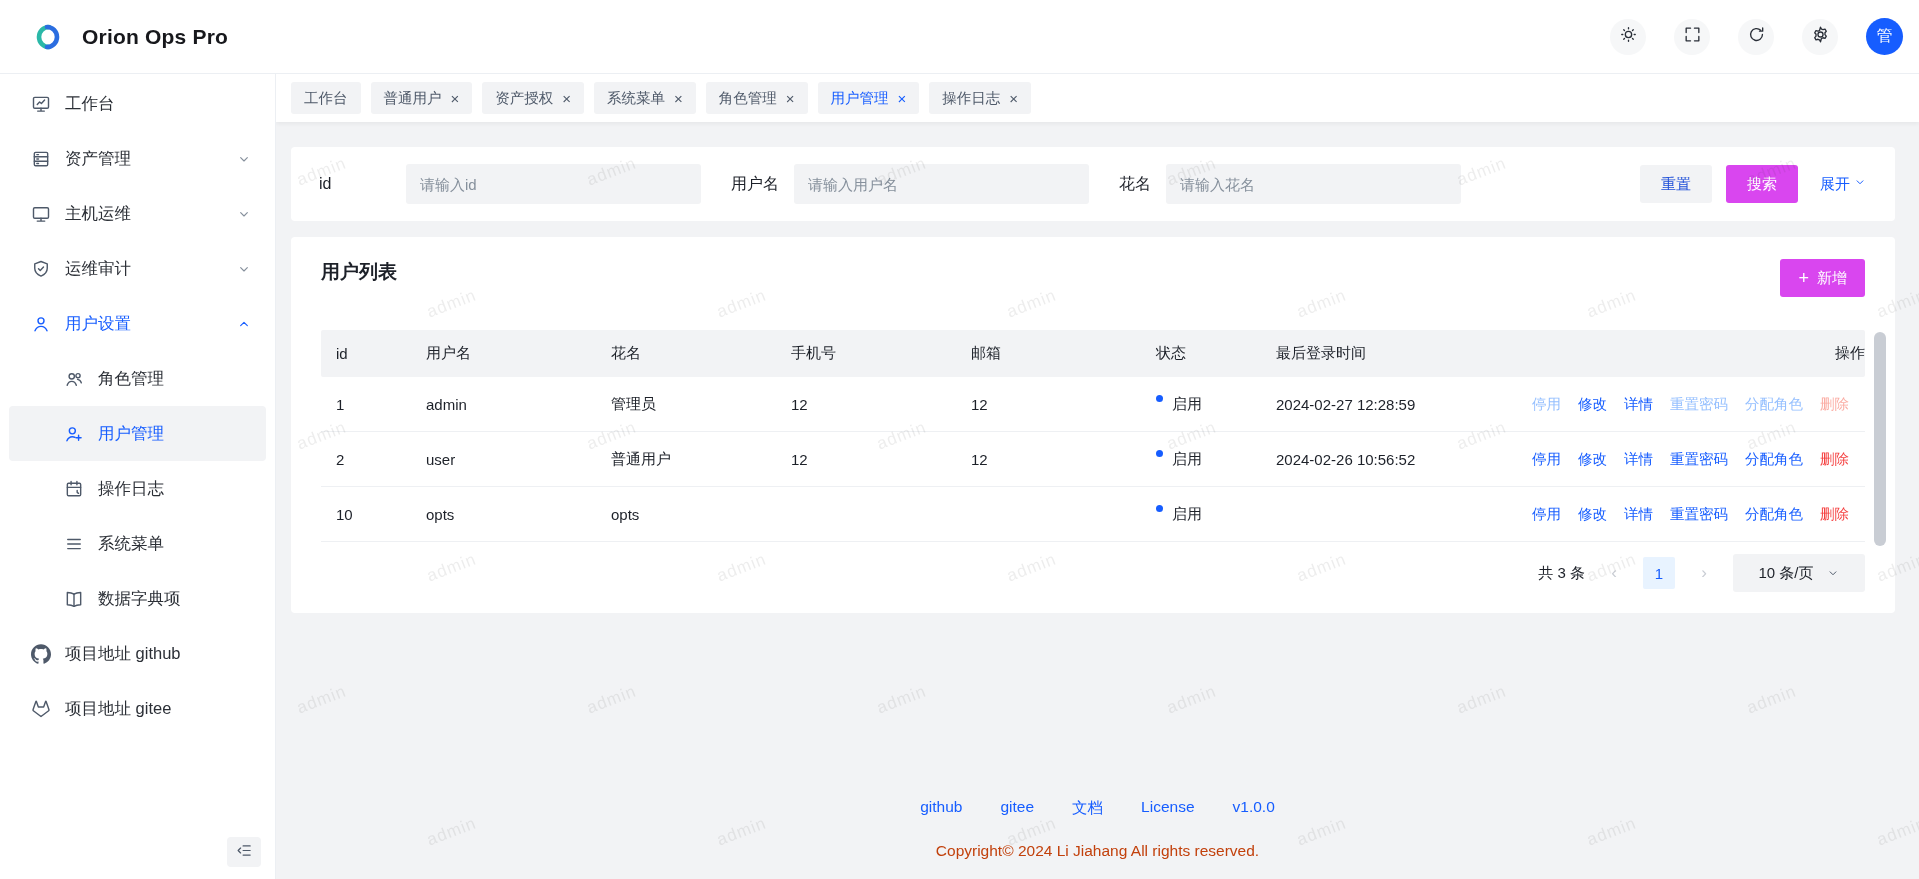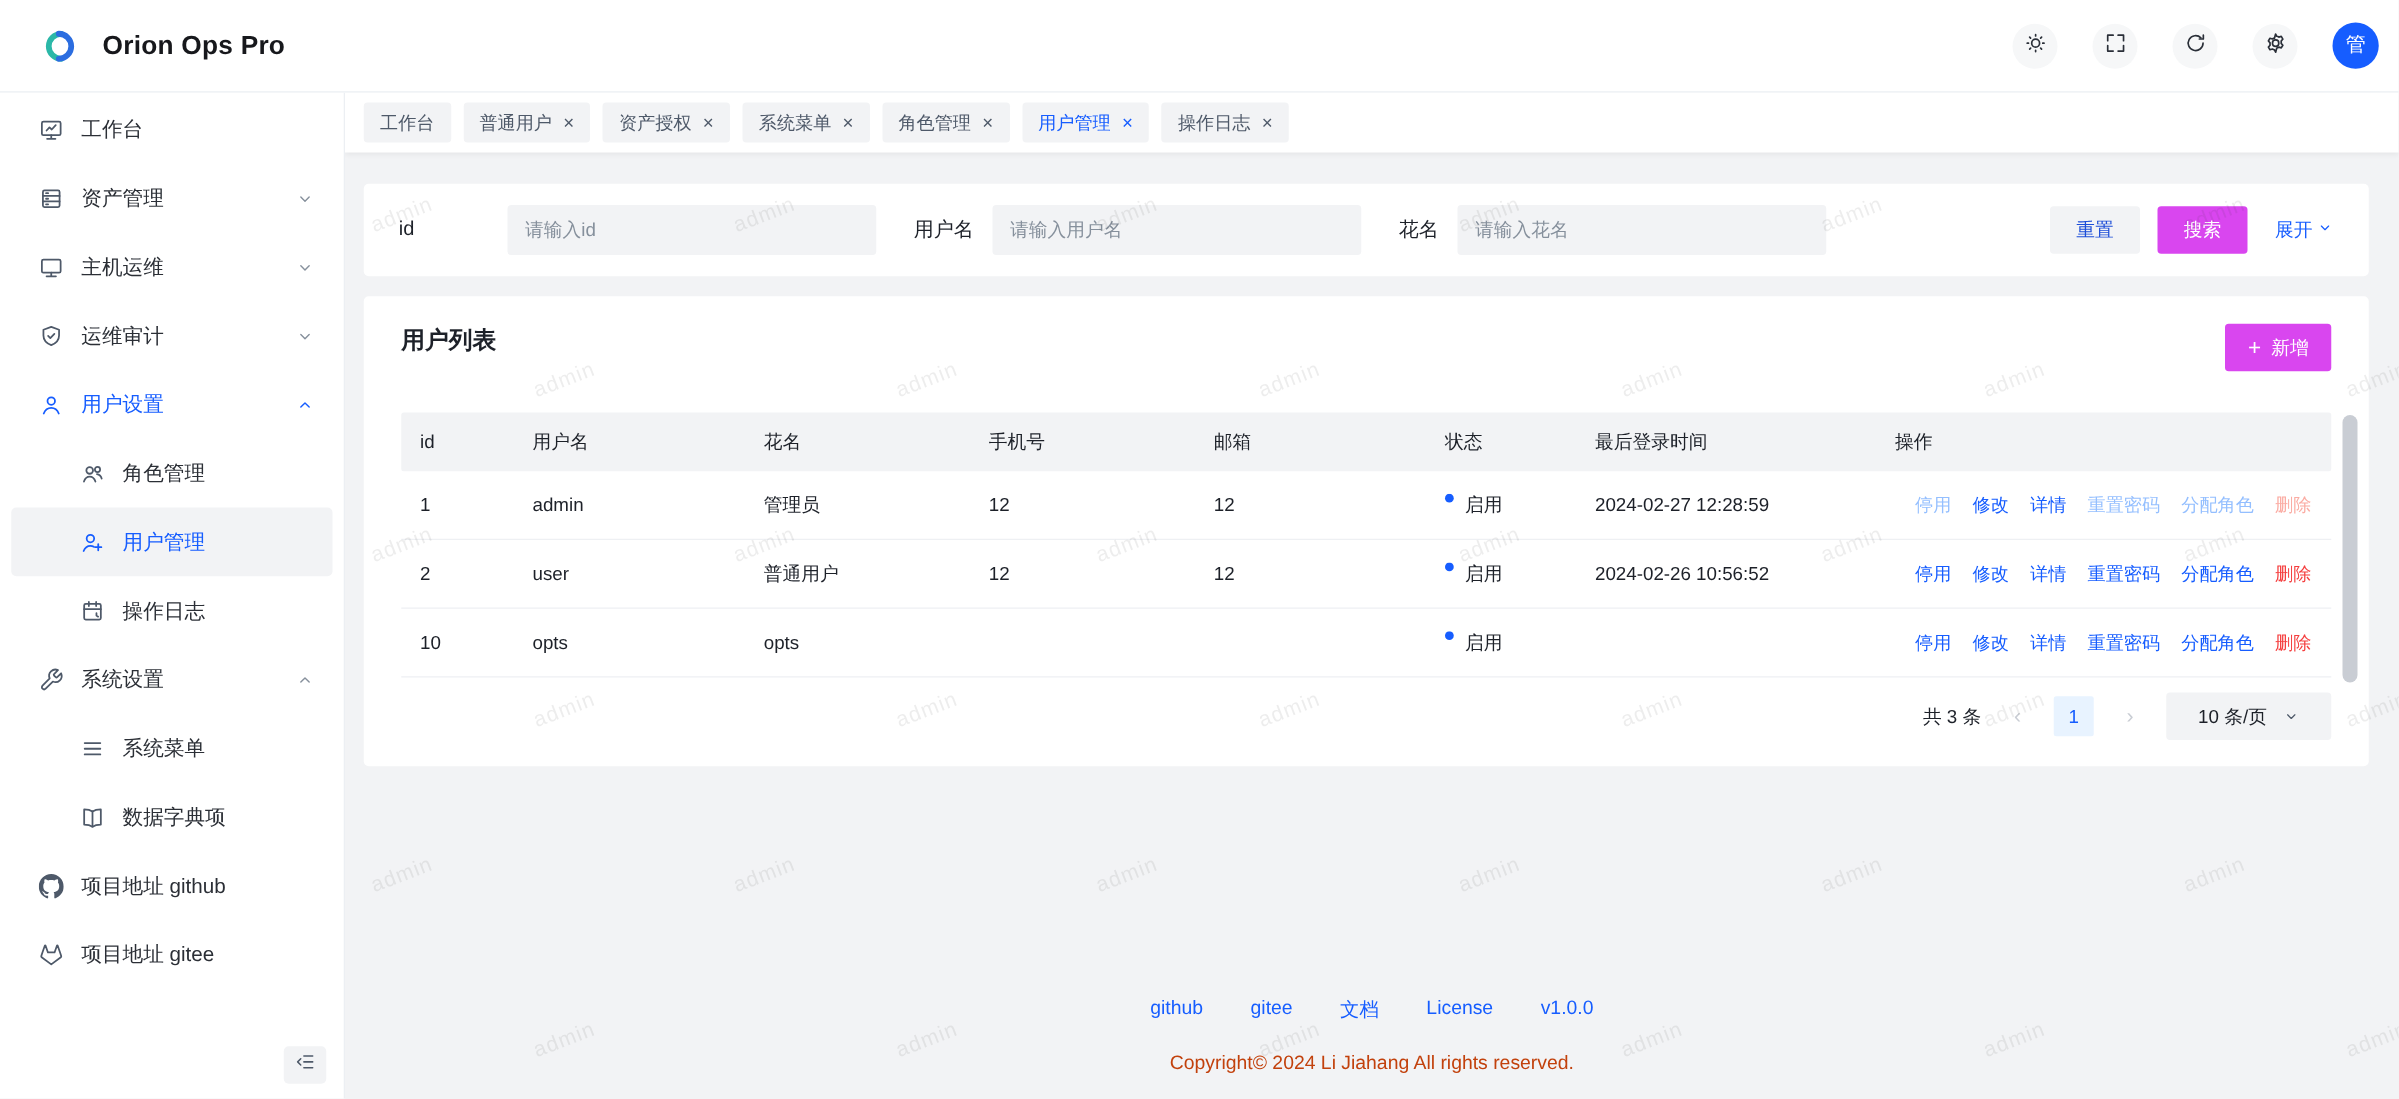--- a/index.html
+++ b/index.html
@@ -65,21 +65,21 @@
   
   .table-card{position:absolute;left:15px;right:24px;top:115px;height:376px;padding:0 30px;}
   .card-head{height:93px;display:flex;align-items:flex-start;justify-content:space-between;
              padding-top:22px;box-sizing:border-box;}
   .tbl-title{font-size:19px;font-weight:700;color:#1d2129}
   .btn-add{display:flex;align-items:center;gap:8px;padding:0 18px;}
   .btn-add .plus{font-size:18px;line-height:1;font-weight:400}
   .tbl-header,.tbl-row{display:grid;grid-template-columns:90px 185px 180px 180px 185px 120px 255px 1fr;align-items:center;}
   .tbl-header{height:47px;background:#f2f3f5;border-radius:2px;font-size:15px;font-weight:500;color:#1d2129;}
   .th{padding-left:15px}
-  .th.center{padding-left:0;text-align:left}
+  .th.center{padding-left:0;text-align:right}
   .tbl-row{height:54px;font-size:15px;color:#1d2129;border-bottom:1px solid #eef0f3;}
   .cell{padding-left:15px;white-space:nowrap;overflow:hidden}
   .status-cell{display:flex;align-items:flex-start;gap:9px}
   .dot{width:7px;height:7px;border-radius:50%;background:#165DFF;flex:none}
   .actions-cell{display:flex;justify-content:center;gap:17px;padding-left:0}
   .alink{font-size:14.5px;cursor:pointer;white-space:nowrap}
   .alink.primary{color:#165DFF}
   .alink.primary.off{color:#94BFFF}
   .alink.danger{color:#F53F3F}
   .alink.danger.off{color:#FBACA3}
@@ -237,33 +237,20 @@
         </div>
         <div class="side-item sub">
           <span class="icon">
             <svg viewBox="0 0 24 24" fill="none" stroke="currentColor" stroke-width="1.7" stroke-linecap="round" stroke-linejoin="round">
               <rect x="4" y="5" width="16" height="15" rx="1.5"></rect>
               <path d="M8.5 3v4M15.5 3v4M4 10h16"></path>
               <path d="M15.8 13.8v2.2l1.6 1.2"></path>
             </svg>
           </span>
           <span>操作日志</span>
-        </div>
-        <div class="side-item">
-          <span class="icon">
-            <svg viewBox="0 0 24 24" fill="none" stroke="currentColor" stroke-width="1.7" stroke-linecap="round" stroke-linejoin="round">
-              <path d="M14.7 6.3a1 1 0 0 0 0 1.4l1.6 1.6a1 1 0 0 0 1.4 0l3.77-3.77a6 6 0 0 1-7.94 7.94l-6.91 6.91a2.12 2.12 0 0 1-3-3l6.91-6.91a6 6 0 0 1 7.94-7.94l-3.76 3.76z"></path>
-            </svg>
-          </span>
-          <span>系统设置</span>
-          <span class="chev">
-            <svg viewBox="0 0 24 24" fill="none" stroke="currentColor" stroke-width="1.7" stroke-linecap="round" stroke-linejoin="round">
-              <path d="M7 14.5l5-5 5 5"></path>
-            </svg>
-          </span>
         </div>
         <div class="side-item sub">
           <span class="icon">
             <svg viewBox="0 0 24 24" fill="none" stroke="currentColor" stroke-width="1.7" stroke-linecap="round" stroke-linejoin="round">
               <path d="M4.5 6.5h15M4.5 12h15M4.5 17.5h15"></path>
             </svg>
           </span>
           <span>系统菜单</span>
         </div>
         <div class="side-item sub">

